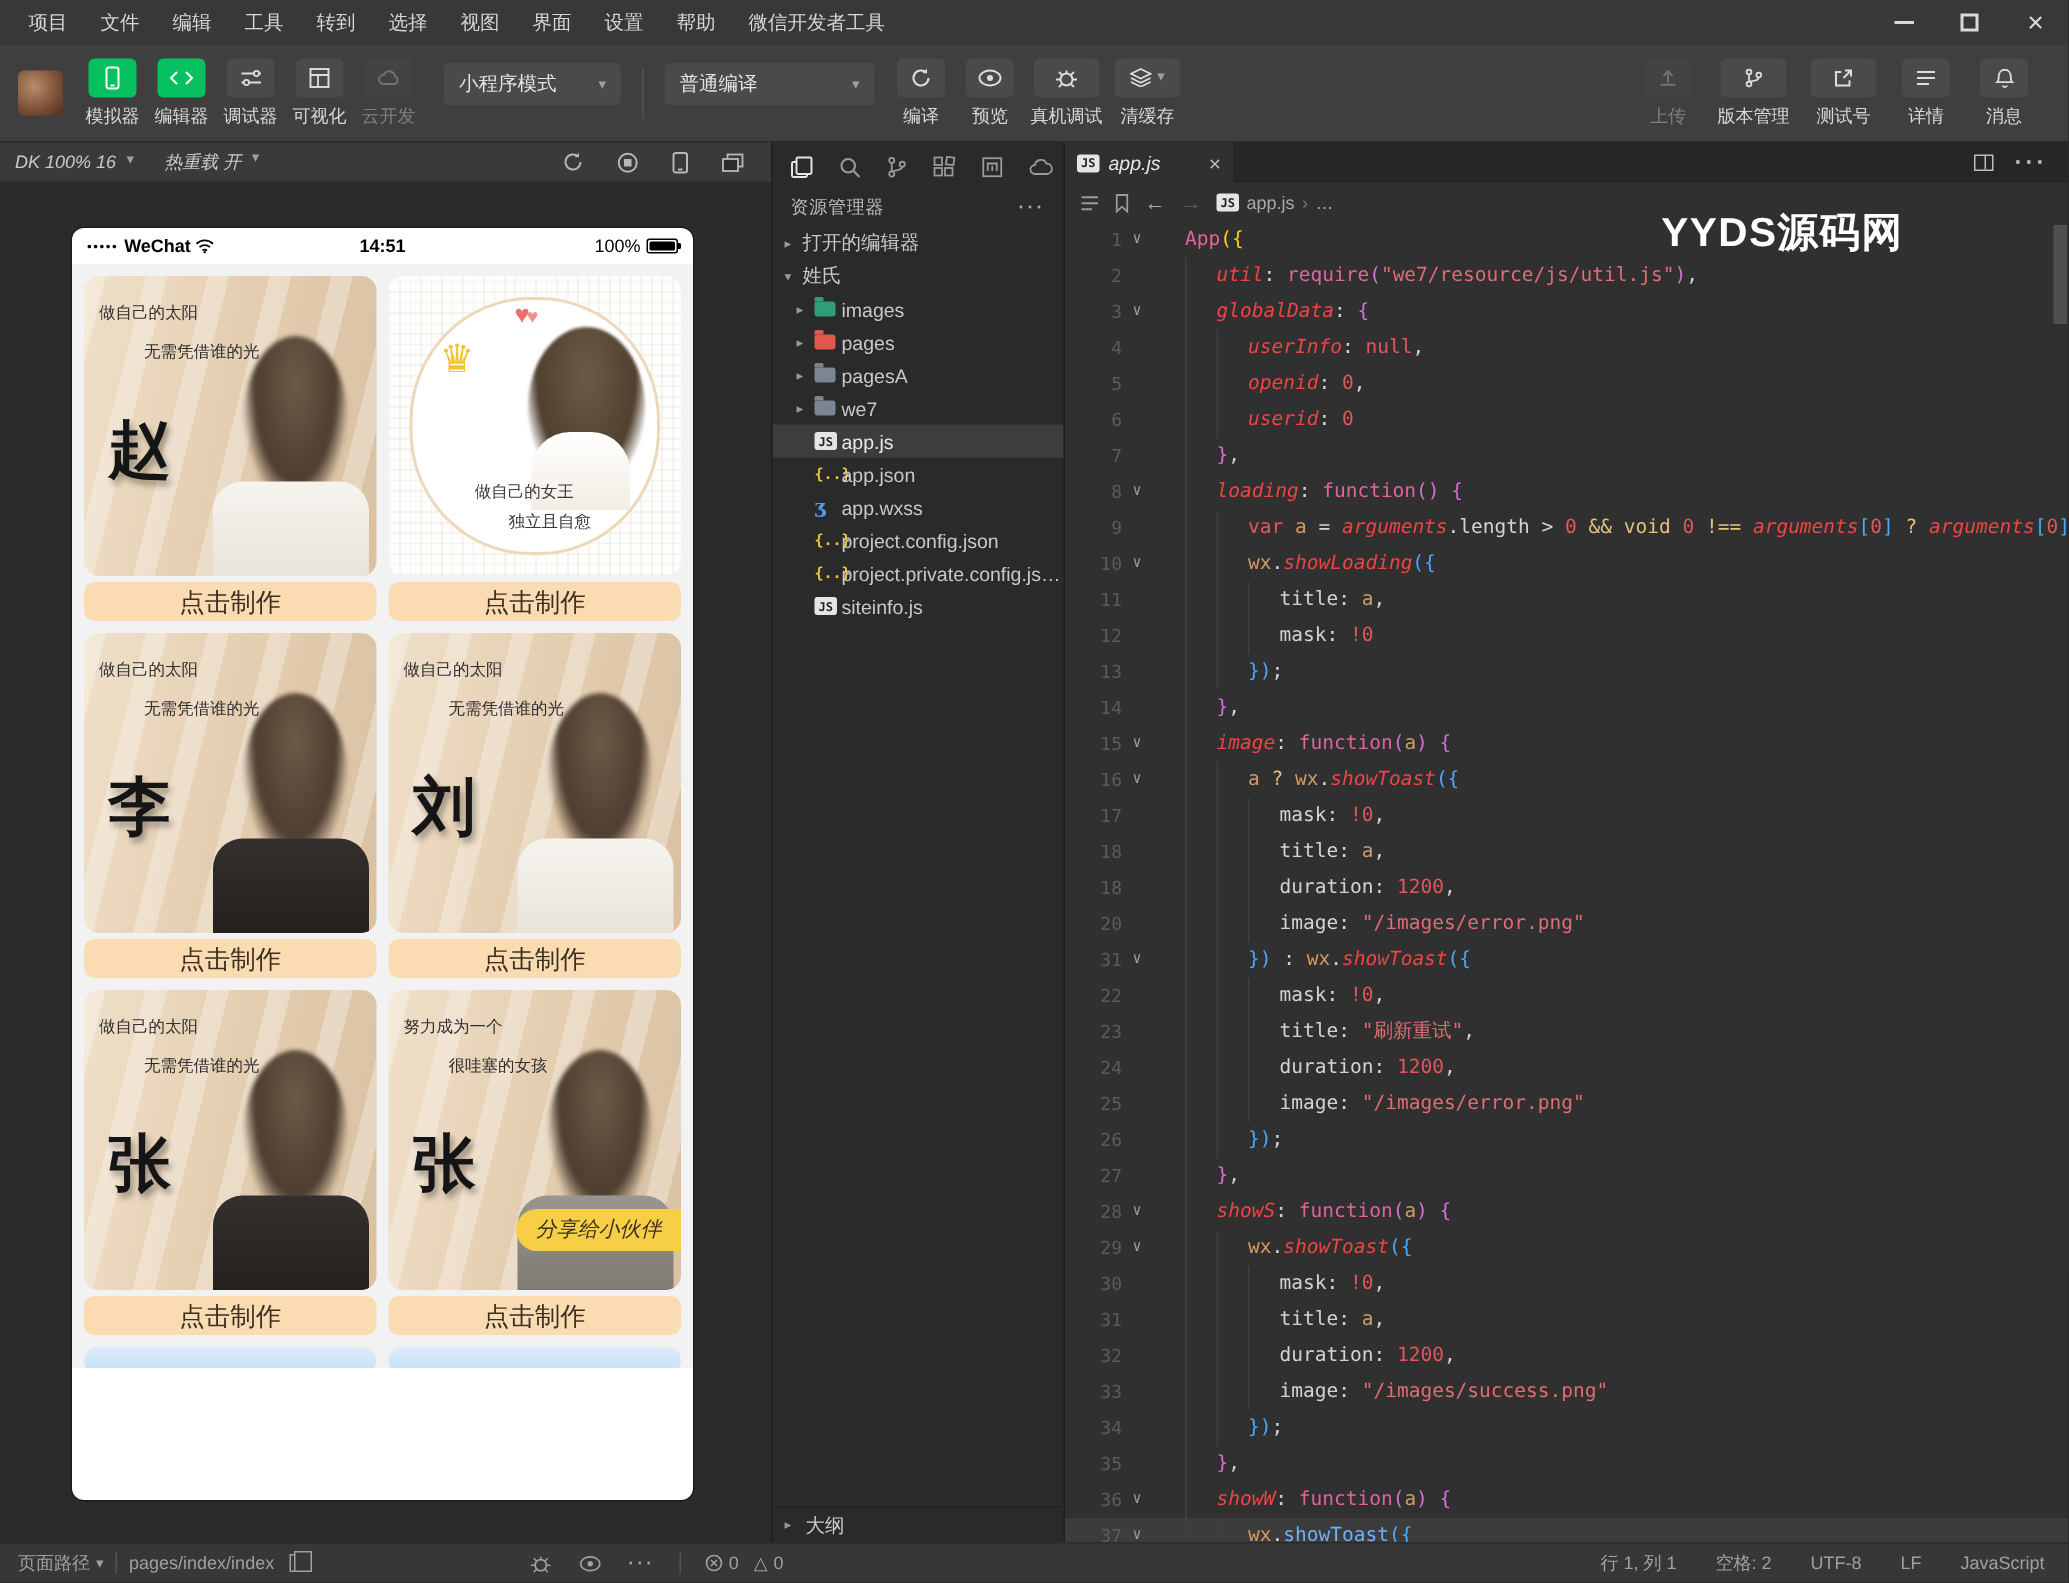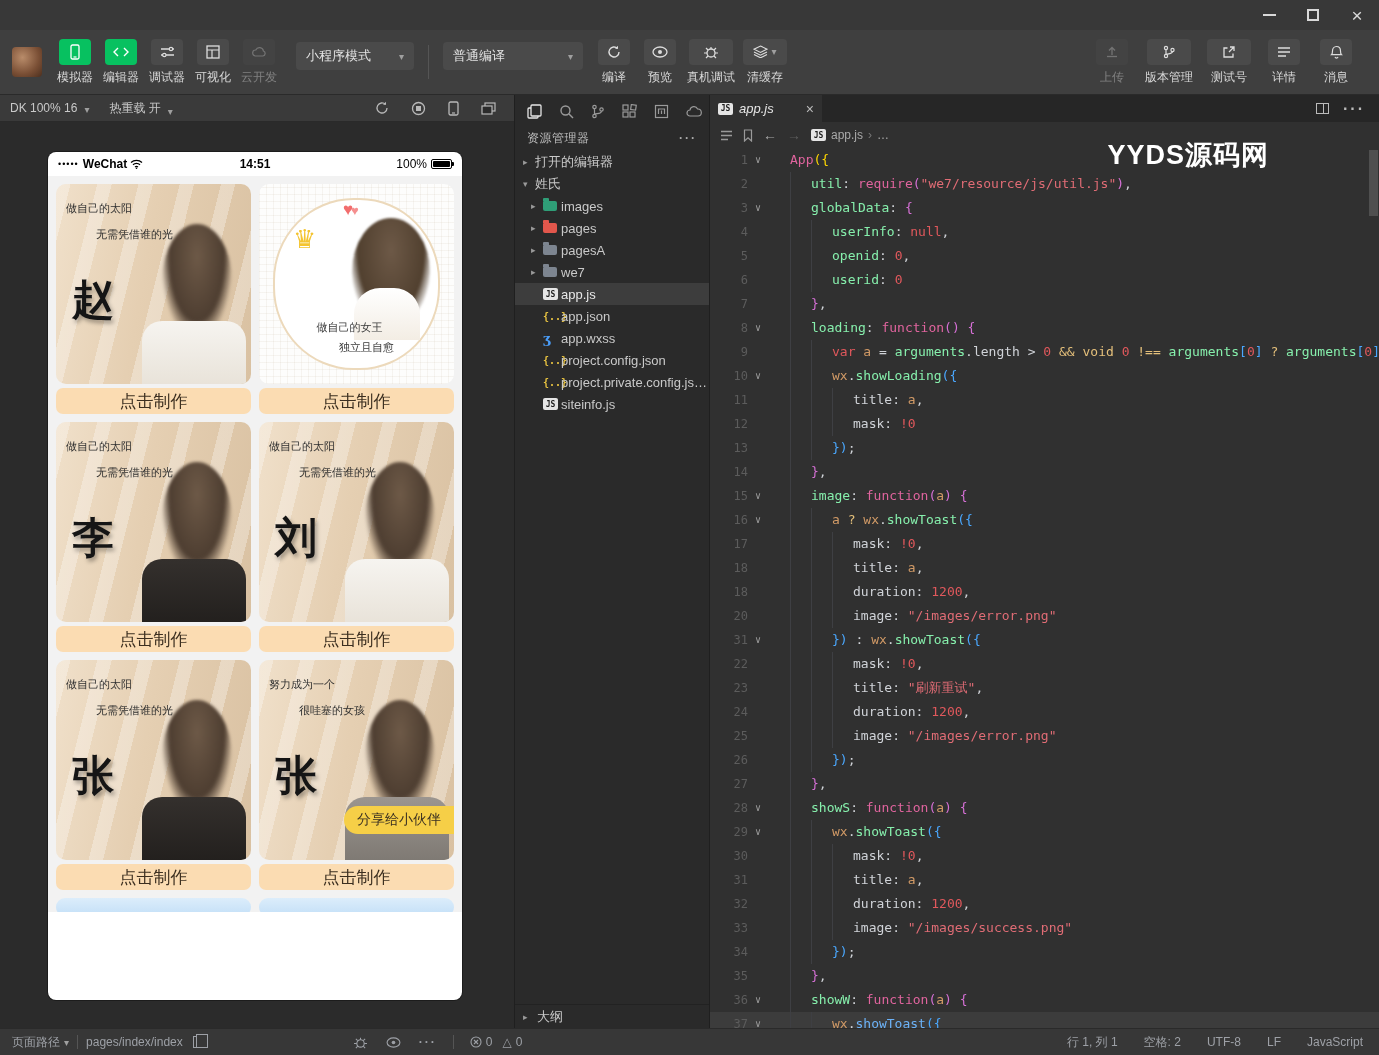--- a/index.html
+++ b/index.html
@@ -37,21 +37,21 @@
   .v-div { width:1px; height:34px; background:#555; margin:0 8px; align-self:center; }
   .tb-right { margin-left:auto; display:flex; align-items:flex-start; gap:14px; padding-right:24px; }
   svg.ico { display:block; }
 
   
   .main { flex:1 1 auto; display:flex; min-height:0; }
 
   
   .sim { width:515px; flex:0 0 515px; background:#2b2b2b; border-right:1px solid #1f1f1f; display:flex; flex-direction:column; position:relative; }
   .sim-toolbar { height:27px; background:#3a3a3a; border-bottom:1px solid #2a2a2a; display:flex; align-items:center; font-size:12px; color:#c9c9c9; }
-  .sim-dd { padding:0 10px; display:flex; align-items:flex-end; gap:5px; white-space:nowrap; }
+  .sim-dd { padding:0 10px; display:flex; align-items:flex-start; gap:5px; white-space:nowrap;font-style:italic; }
   .sim-dd .dd-caret { margin-left:2px; }
   .sim-tools { margin-left:auto; display:flex; align-items:center; gap:22px; padding-right:18px; }
   .phone { position:absolute; left:48px; top:57px; width:414px; height:848px; background:#ffffff; border-radius:8px; overflow:hidden; box-shadow:0 0 0 1px rgba(0,0,0,.35); }
   .p-status { height:24px; display:flex; align-items:center; padding:0 10px; font-size:12px; color:#000; }
   .p-sig { letter-spacing:1px; font-size:9px; }
   .p-carrier { margin-left:4px; font-weight:bold; }
   .p-time { position:absolute; left:0; right:0; text-align:center; font-weight:bold; }
   .p-batt-wrap { margin-left:auto; display:flex; align-items:center; gap:4px; z-index:1; }
   .batt { width:21px; height:10px; border:1px solid #000; border-radius:2px; position:relative; }
   .batt::before { content:""; position:absolute; inset:1px; background:#000; border-radius:1px; }
@@ -92,21 +92,21 @@
   .scallop-ring { position:absolute; inset:7%; border:2px solid #ecd9bb; border-radius:48%; background:#fff; }
   .crown { position:absolute; left:34px; top:40px; font-size:26px; color:#f4c430; z-index:3; }
   .hearts { position:absolute; left:84px; top:16px; font-size:17px; color:#f26d6d; z-index:3; letter-spacing:-2px; }
   .hearts .h2 { font-size:13px; color:#f58f8f; }
   .p-hair { position:absolute; right:24px; top:34px; width:78px; height:108px;
     background:radial-gradient(ellipse at 50% 30%, #6d5947, #51402f 60%, rgba(81,64,47,0) 78%); border-radius:50%; filter:blur(1px); z-index:2; }
   .p-dress { position:absolute; right:34px; top:104px; width:66px; height:52px; background:linear-gradient(#fff,#f3ede4); border-radius:26px 26px 0 0; z-index:2; }
   .sc-quote { position:absolute; left:0; right:14px; bottom:26px; text-align:center; font-size:11px; color:#3a3a3a; font-family:"DejaVu Serif",serif; line-height:20px; z-index:3; }
   .sc-quote .q2 { padding-left:34px; }
   .make-btn { margin-top:4px; height:26px; border-radius:7px; background:#fbdcb2; display:flex; align-items:center; justify-content:center; font-size:17px; color:#3c2f20; }
-  .share-pill { position:absolute; right:0; bottom:26px; width:110px; height:28px; background:#f6cf47; border-radius:15px 0 0 15px; display:flex; align-items:center; justify-content:center; font-size:14px; color:#3a3022; z-index:4; }
+  .share-pill { position:absolute; right:0; bottom:26px; width:110px; height:28px; background:#f6cf47; border-radius:15px 0 0 15px; display:flex; align-items:center; justify-content:center; font-size:14px; color:#3a3022; z-index:4;font-style:italic; }
   .stub { width:195px; height:18px; border-radius:10px; background:linear-gradient(#dcedfb,#c3dff7); }
 
   
   .sidebar { width:195px; flex:0 0 195px; background:#2a2a2a; border-right:1px solid #1f1f1f; display:flex; flex-direction:column; font-size:13px; }
   .act-bar { height:28px; display:flex; align-items:center; gap:17px; padding:0 12px; margin-top:2px; }
   .exp-head { height:26px; display:flex; align-items:center; padding:0 12px; color:#bdbdbd; font-size:12px; letter-spacing:.5px; }
   .exp-more { margin-left:auto; letter-spacing:2px; color:#aaa; }
   .tree { flex:1; overflow:hidden; }
   .trow { height:22px; display:flex; align-items:center; padding-left:8px; color:#c9c9c9; white-space:nowrap; }
   .trow .arrow { width:12px; font-size:9px; color:#9a9a9a; flex:0 0 12px; }
@@ -134,21 +134,21 @@
   .nav-arrow { font-size:14px; }
   .nav-arrow.dim { color:#5d5d5d; }
   .code { flex:1; overflow:hidden; position:relative; font:13px/24px "DejaVu Sans Mono",monospace; }
   .cline { height:24px; display:flex; white-space:pre; }
   .cline.cur { background:rgba(255,255,255,.06); }
   .gut { width:64px; flex:0 0 64px; display:flex; align-items:center; }
   .lnum { width:38px; text-align:right; color:#5c5c5c; font-size:12px; }
   .fold { width:20px; text-align:center; color:#9a9a9a; font-size:10px; }
   .ltext { display:flex; padding-left:16px; }
   .g { display:inline-block; width:21px; border-left:1px solid #3e3f43; }
-  .tk-w { color:#d0d3d8; } .tk-b { color:#86efac; } .tk-p { color:#e0649e; }
+  .tk-w { color:#d0d3d8; } .tk-b { color:#ef4444;font-style:italic; } .tk-p { color:#e0649e; }
   .tk-r { color:#e0585c; } .tk-o { color:#d19a66; } .tk-y { color:#e5c07b; }
   .tk-s { color:#e06c75; } .tk-Y { color:#ffd700; } .tk-M { color:#d670d6; } .tk-B { color:#4aa8ff; }
   .tk-bu { color:#6cb2f7; text-decoration:underline; }
   .watermark { position:absolute; top:42px; right:110px; font-size:27px; font-weight:bold; color:#fff; z-index:5; letter-spacing:1px; }
   .scrollthumb { position:absolute; right:1px; top:55px; width:9px; height:66px; background:#4f4f4f; z-index:6; }
 
   
   .statusbar { height:27px; background:#373737; border-top:1px solid #2a2a2a; display:flex; align-items:center; font-size:12px; color:#9da0a6; flex:0 0 27px; }
   .sb-left { display:flex; align-items:center; gap:8px; padding-left:12px; }
   .sb-divider { width:1px; height:14px; background:#555; }
@@ -158,20 +158,33 @@
   .sb-counts { display:flex; align-items:center; gap:10px; margin-left:16px; }
   .sb-right { margin-left:auto; display:flex; align-items:center; gap:26px; padding-right:16px; }
   .dots3 { letter-spacing:2px; font-weight:bold; }
 </style>
 </head>
 <body>
 
 <div class="app">
 
   <div class="titlebar">
+    <div class="menus" id="menubar">
+        <div class="menu-item">项目</div>
+        <div class="menu-item">文件</div>
+        <div class="menu-item">编辑</div>
+        <div class="menu-item">工具</div>
+        <div class="menu-item">转到</div>
+        <div class="menu-item">选择</div>
+        <div class="menu-item">视图</div>
+        <div class="menu-item">界面</div>
+        <div class="menu-item">设置</div>
+        <div class="menu-item">帮助</div>
+        <div class="menu-item">微信开发者工具</div>
+      </div>
     <div class="win-controls">
       <div class="win-btn">
           <span class="ic-min"></span>
         </div>
       <div class="win-btn">
           <span class="ic-max"></span>
         </div>
       <div class="win-btn">
           <span class="ic-close">×</span>
         </div>

